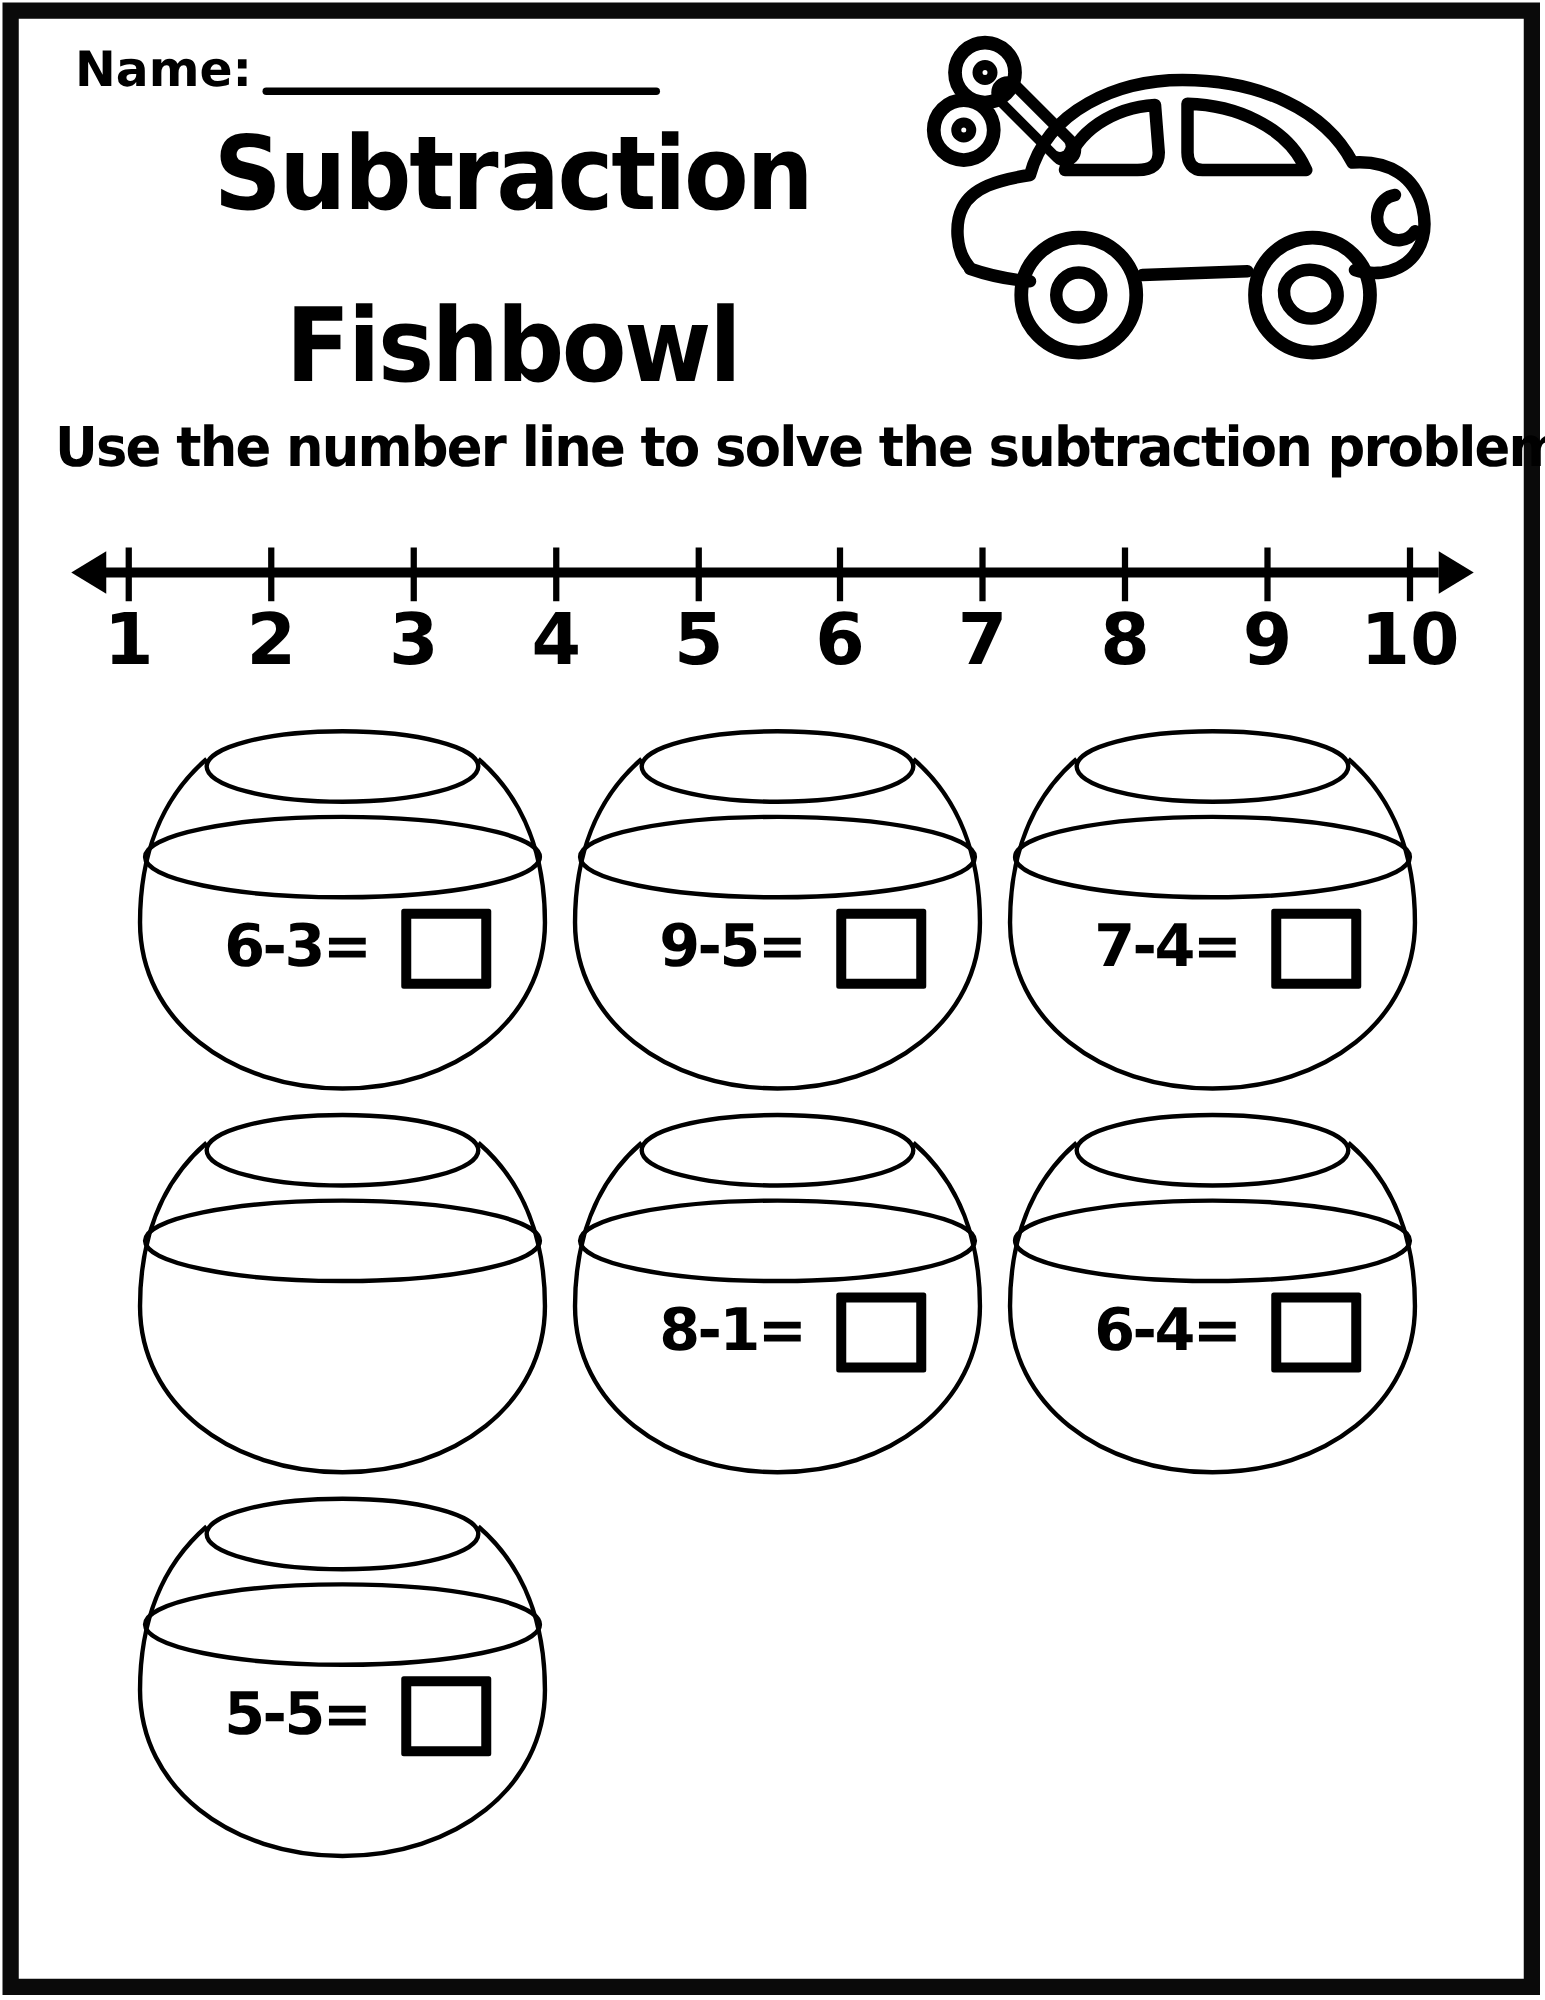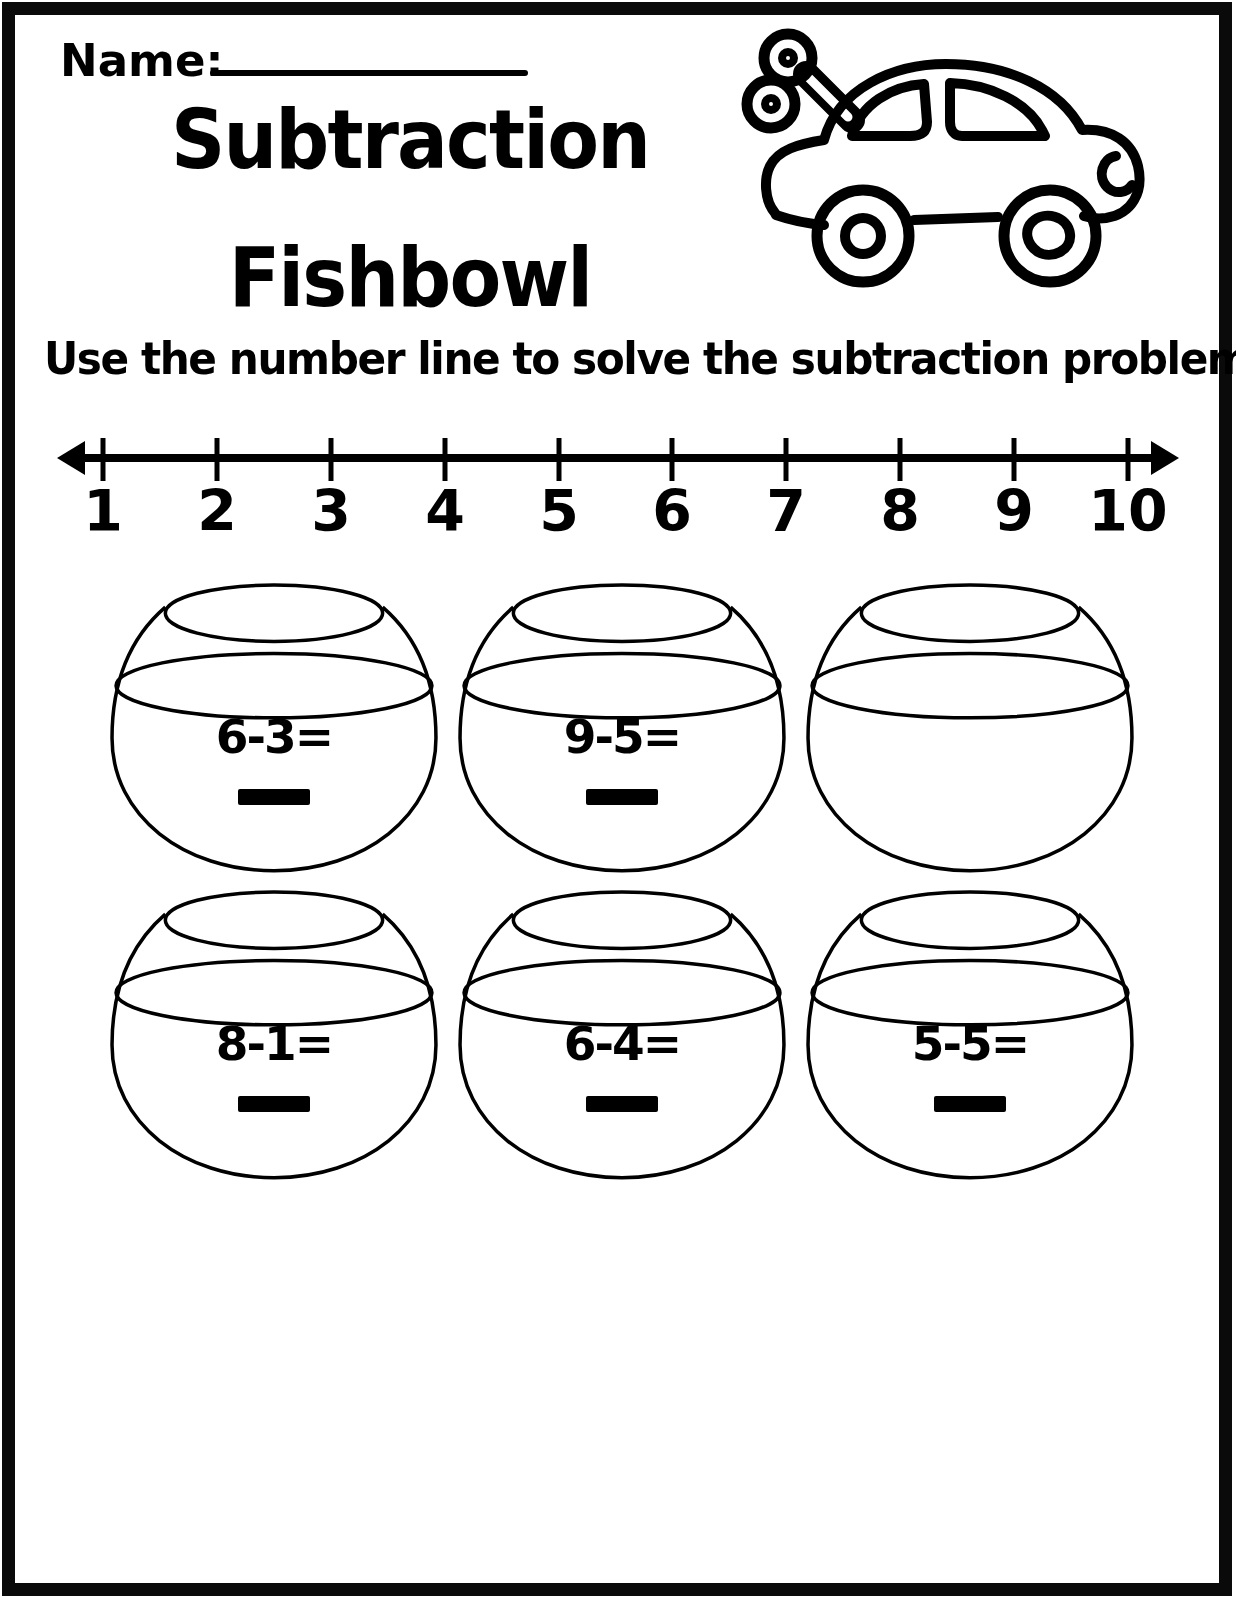--- a/index.html
+++ b/index.html
@@ -13,21 +13,21 @@
     box-sizing:border-box;
   }
   .frame{
     position:absolute;left:2px;top:2px;right:4px;bottom:4px;
     border:13px solid #0a0a0a;
     pointer-events:none;
   }
   
   .name-label{
     position:absolute;left:60px;top:34px;
-    font-size:45px;font-weight:600;letter-spacing:0px;
+    font-size:39px;font-weight:600;letter-spacing:0px;
   }
   .name-line{
     position:absolute;left:210px;top:70px;width:318px;height:6px;
     background:#000;border-radius:3px;
   }
   .title-line1{
     position:absolute;left:20px;top:92px;width:780px;
     text-align:center;font-size:82px;font-weight:bold;letter-spacing:-2px;
     transform:scaleX(.92);transform-origin:center;
   }
@@ -54,22 +54,22 @@
   .bowls{
     position:absolute;left:108px;top:577px;
     display:grid;
     grid-template-columns:repeat(3,332px);
     grid-template-rows:repeat(3,294px);
     column-gap:16px;row-gap:13px;
   }
   .bowl{position:relative;width:332px;height:294px;}
   .bowl svg{position:absolute;inset:0;}
   .problem{
-    position:absolute;left:0;top:148px;width:100%;height:68px;
-    display:flex;align-items:center;justify-content:center;gap:25px;flex-direction:column;
+    position:absolute;left:12px;top:148px;width:100%;height:68px;
+    display:flex;align-items:center;justify-content:center;gap:25px;
   }
   .problem .expr{
     font-size:47px;font-weight:bold;letter-spacing:-2px;
     line-height:1;padding-bottom:4px;
   }
   .answer-box{
     width:56px;height:48px;border:8px solid #000;background:#fff;
     border-radius:2px;
   }
 </style>
@@ -167,20 +167,31 @@
         <path d="M 57 30 C 20 62, 4 108, 4 160 C 4 238, 76 292, 165 292 C 254 292, 326 238, 326 160 C 326 108, 310 62, 273 30"></path>
         <ellipse cx="165" cy="36" rx="108" ry="28"></ellipse>
         <ellipse cx="165" cy="108" rx="157" ry="32"></ellipse>
       </svg>
       <div class="problem">
         <span class="expr">9-5=</span>
         <span class="answer-box"></span>
       </div>
     </div>
 
+    <div class="bowl">
+      <svg viewBox="0 0 330 295" fill="none" stroke="#000" stroke-width="3.5">
+        <path d="M 57 30 C 20 62, 4 108, 4 160 C 4 238, 76 292, 165 292 C 254 292, 326 238, 326 160 C 326 108, 310 62, 273 30"></path>
+        <ellipse cx="165" cy="36" rx="108" ry="28"></ellipse>
+        <ellipse cx="165" cy="108" rx="157" ry="32"></ellipse>
+      </svg>
+      <div class="problem">
+        <span class="expr">7-4=</span>
+        <span class="answer-box"></span>
+      </div>
+    </div>
 
     <div class="bowl">
       <svg viewBox="0 0 330 295" fill="none" stroke="#000" stroke-width="3.5">
         <path d="M 57 30 C 20 62, 4 108, 4 160 C 4 238, 76 292, 165 292 C 254 292, 326 238, 326 160 C 326 108, 310 62, 273 30"></path>
         <ellipse cx="165" cy="36" rx="108" ry="28"></ellipse>
         <ellipse cx="165" cy="108" rx="157" ry="32"></ellipse>
       </svg>
     </div>
 
     <div class="bowl">

